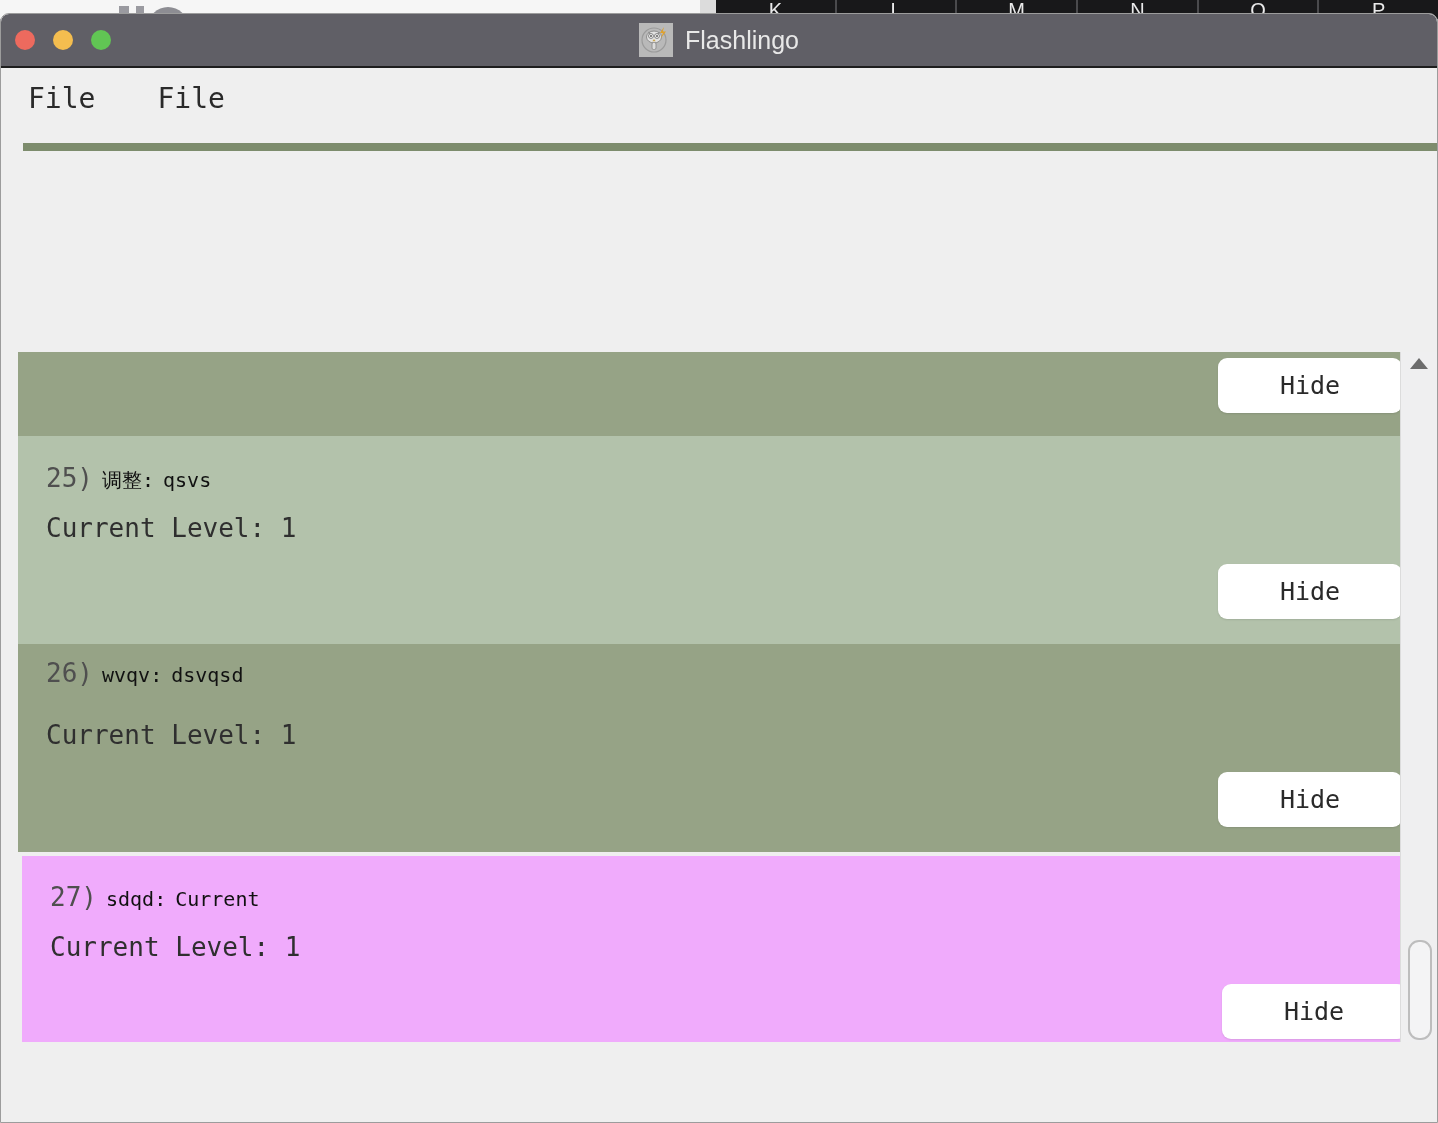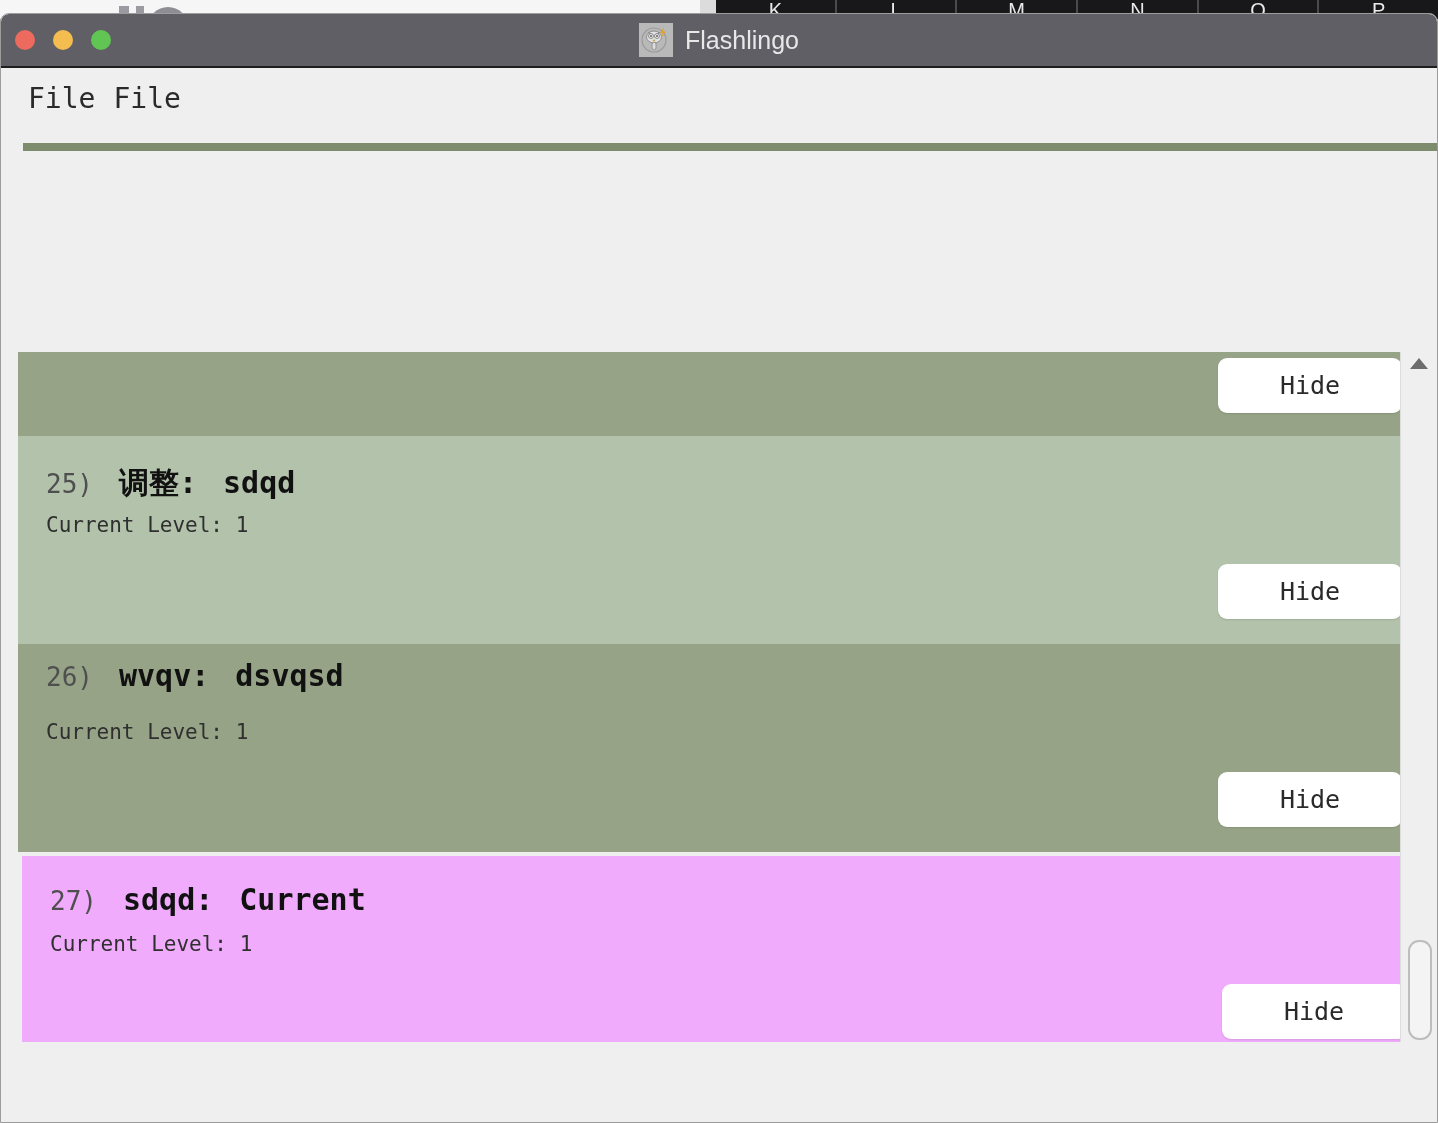--- a/index.html
+++ b/index.html
@@ -147,21 +147,21 @@
     letter-spacing: 0px;
   }
 
   
   .menubar {
     height: 62px;
     background: #efefef;
     display: flex;
     align-items: center;
     padding-left: 27px;
-    gap: 18px;
+    gap: 62px;
   }
   .menu-item {
     font-family: "DejaVu Sans Mono", monospace;
     font-size: 28px;
     color: #2a2a2a;
     line-height: 1;
     background: none;
     border: none;
     padding: 0;
     cursor: default;
@@ -213,38 +213,38 @@
     width: 1384px;
     padding: 0;
   }
   .card-num {
     font-family: "DejaVu Sans Mono", monospace;
     font-size: 26px;
     color: #4f4f4f;
   }
   .card-pair {
     font-family: "DejaVu Sans Mono", monospace;
-    font-size: 30px;
-    font-weight: bold;
+    font-size: 20px;
+    font-weight: normal;
     color: #111111;
   }
   .card-line1 {
     position: absolute;
     left: 28px;
     display: flex;
     align-items: baseline;
-    gap: 26px;
+    gap: 9px;
     white-space: nowrap;
     justify-content: flex-end;
   }
   .card-line2 {
     position: absolute;
     left: 28px;
     font-family: "DejaVu Sans Mono", monospace;
-    font-size: 21px;
+    font-size: 26px;
     color: #2f2f2f;
     white-space: nowrap;
   }
   .hide-btn {
     position: absolute;
     right: 0px;
     width: 184px;
     height: 55px;
     background: #ffffff;
     border: none;
@@ -353,21 +353,21 @@
       <div class="list-scroll">
 
         <div class="card card-partial" style="position:absolute; left:0; top:0; height:84px; background:#96a386;">
           <button class="hide-btn" style="top:6px;">Hide</button>
         </div>
 
         <div class="card" style="position:absolute; left:0; top:84px; height:208px; background:#b3c2ab;">
           <div class="card-line1" style="top:27px;">
             <span class="card-num">25)</span>
             <span class="card-pair">调整:</span>
-            <span class="card-pair">sdqd</span>
+            <span class="card-pair">qsvs</span>
           </div>
           <div class="card-line2" style="top:77px;">Current Level: 1</div>
           <button class="hide-btn" style="top:128px;">Hide</button>
         </div>
 
         <div class="card" style="position:absolute; left:0; top:292px; height:208px; background:#96a386;">
           <div class="card-line1" style="top:14px;">
             <span class="card-num">26)</span>
             <span class="card-pair">wvqv:</span>
             <span class="card-pair">dsvqsd</span>

